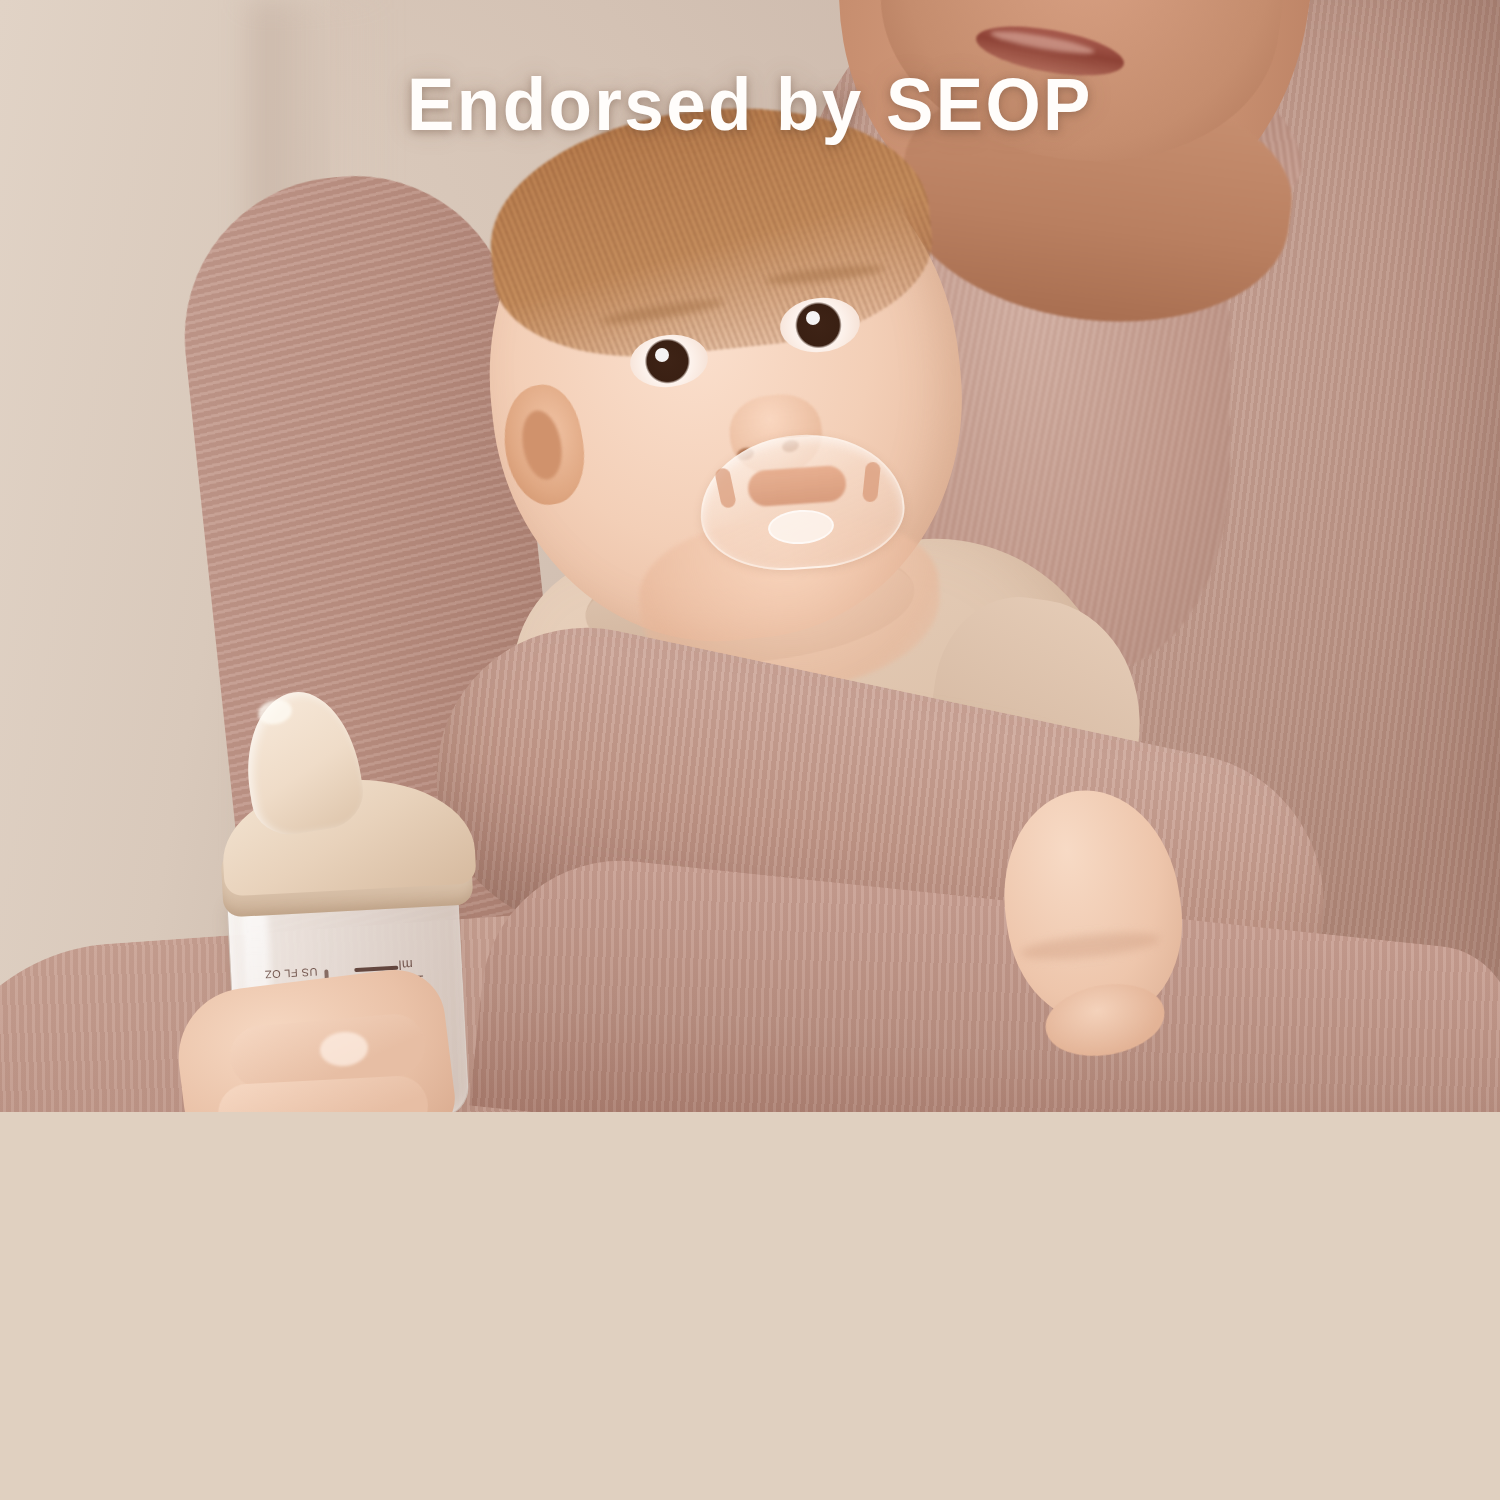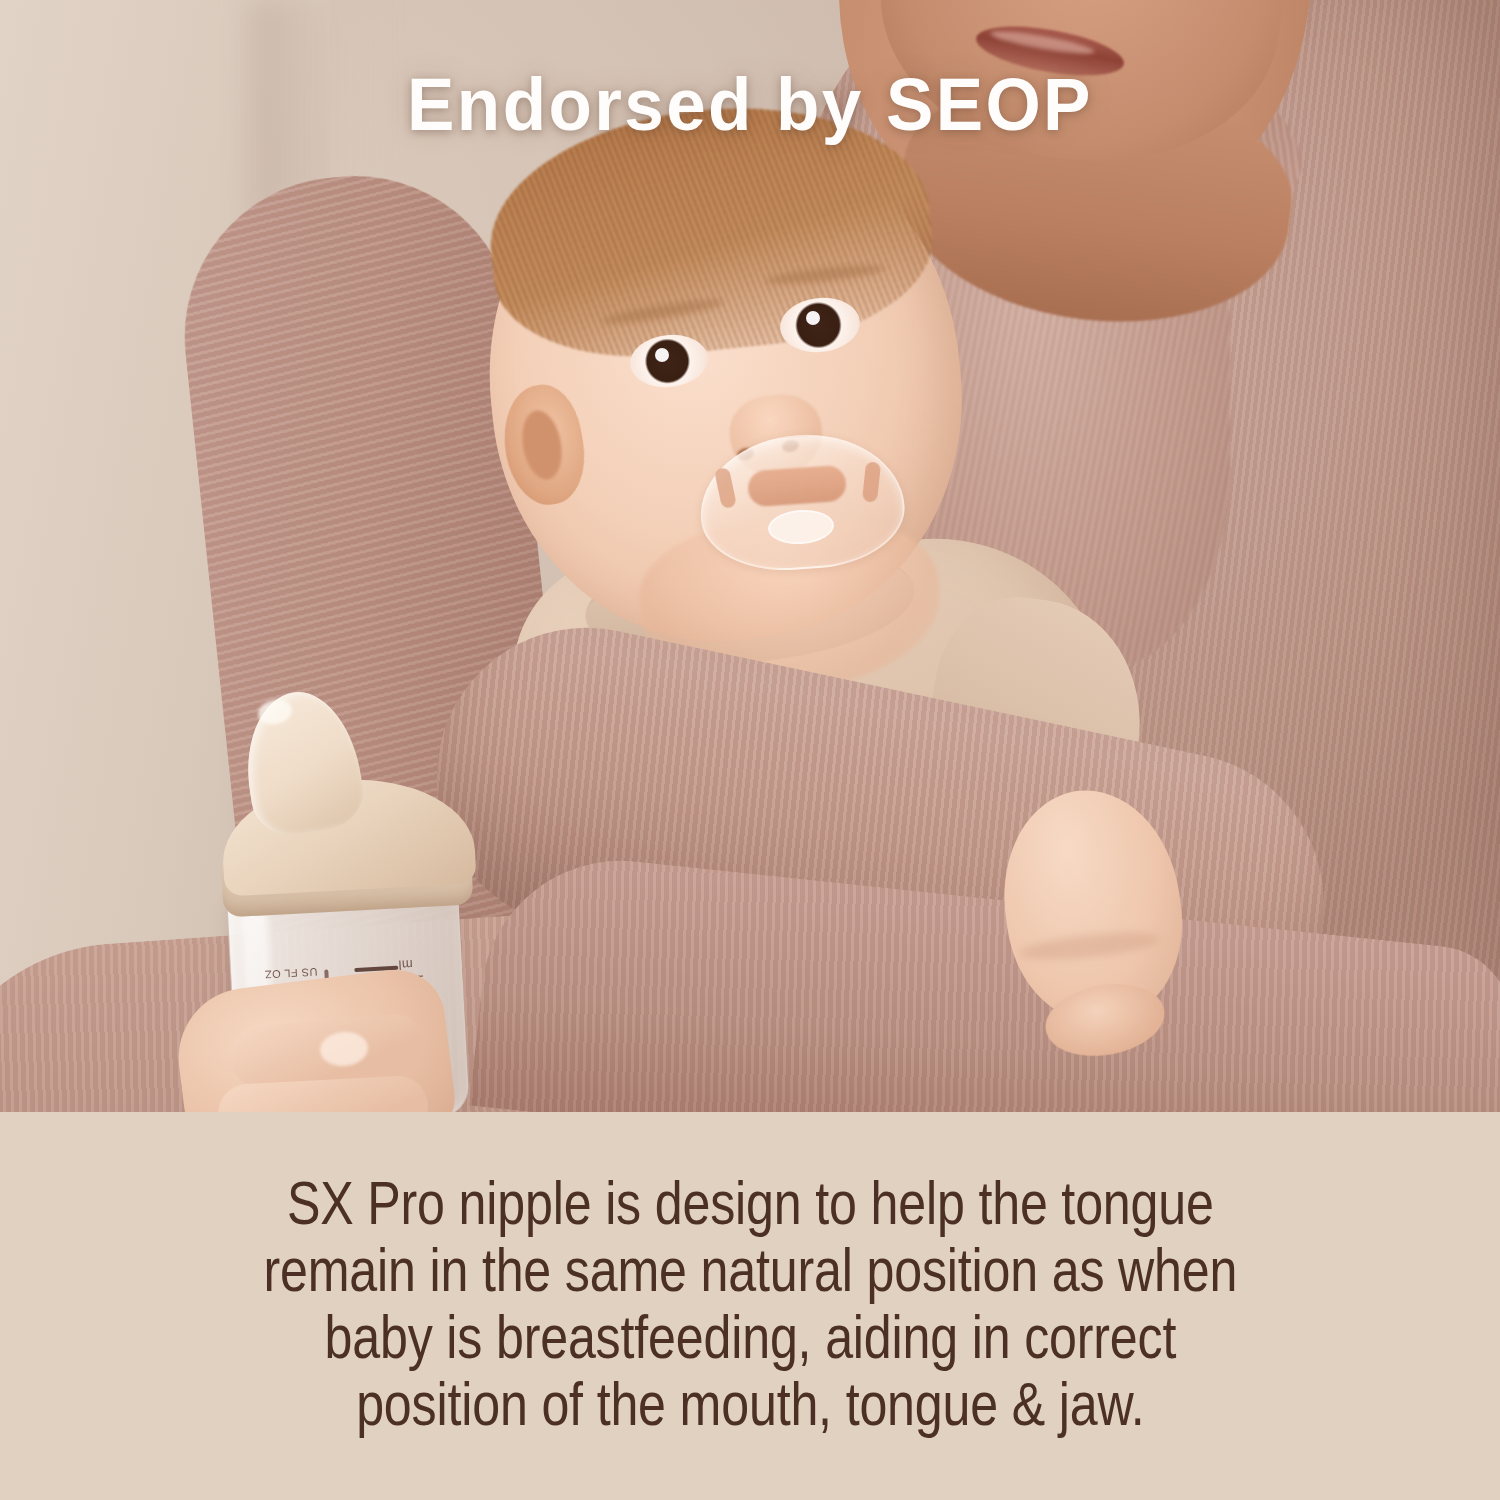--- a/index.html
+++ b/index.html
@@ -634,22 +634,14 @@
     <div class="bottle-nip-tip"></div>
 
     <div class="hold-hand"></div>
     <div class="finger f1"></div>
     <div class="finger f2"></div>
     <div class="nail n1"></div>
 
     <div class="headline">Endorsed by SEOP</div>
   </div>
 
-  <div class="caption-panel">
-    <div class="caption-text">
-      <span class="cap-line">SX Pro nipple is design to help the tongue</span>
-      <span class="cap-line">remain in the same natural position as when</span>
-      <span class="cap-line">baby is breastfeeding, aiding in correct</span>
-      <span class="cap-line">position of the mouth, tongue &amp; jaw.</span>
-    </div>
-  </div>
 
 </div>
 
 </body></html>

